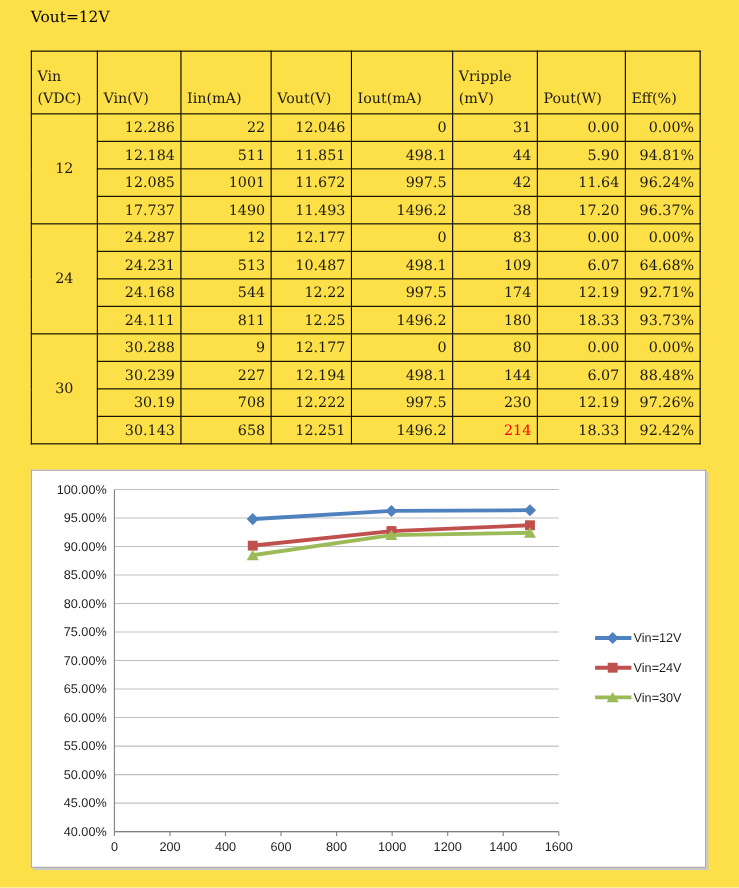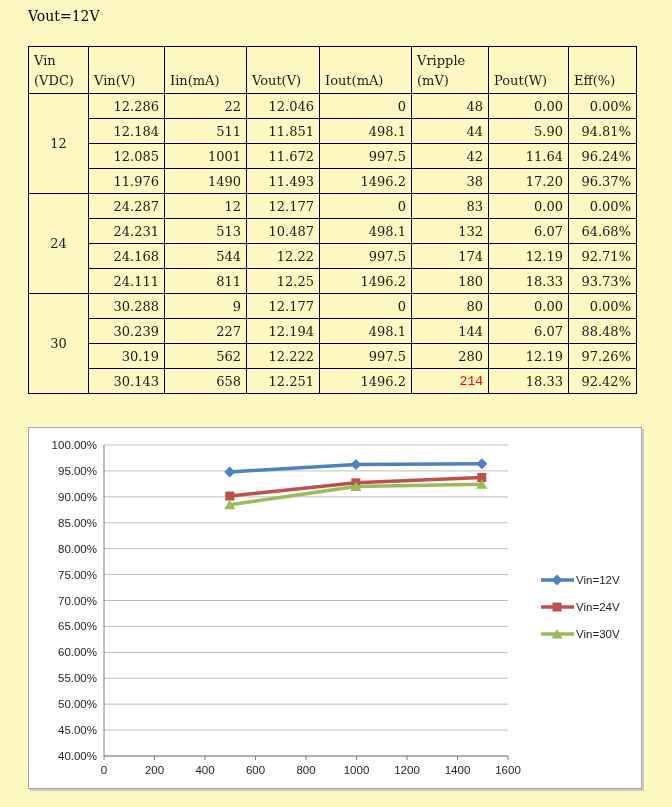--- a/index.html
+++ b/index.html
@@ -1,23 +1,23 @@
 <!DOCTYPE html>
 <html><head>
 <meta charset="utf-8">
 <style>
   html,body{margin:0;padding:0;background:#fff;}
-  .page{position:relative;width:672px;height:807px;background:#fef9c3;overflow:hidden;
+  .page{position:relative;width:672px;height:807px;background:#fde047;overflow:hidden;
         font-family:"DejaVu Serif","Liberation Serif",serif;}
   .doc-title{position:absolute;left:28px;top:8px;font-size:14px;color:#000;}
   table.data-table{position:absolute;left:28px;top:46px;border-collapse:collapse;
         table-layout:fixed;font-size:13px;color:#1a1a1a;}
   table.data-table th, table.data-table td{border:1px solid #000;overflow:hidden;}
   table.data-table th{font-weight:normal;text-align:left;vertical-align:bottom;
-        padding:0 5px 3px 5px;height:43px;white-space:pre-line;line-height:1.5;}
+        padding:10px 5px 3px 5px;height:43px;white-space:pre-line;line-height:1.5;}
   td.num-cell{text-align:right;padding:1px 5px;height:22px;}
   td.group-cell{text-align:center;vertical-align:middle;padding:1px 3px;}
   .chart-box{position:absolute;left:28px;top:427px;width:612px;height:360px;
         border:1px solid #a6a6a6;background:#fff;box-shadow:2px 2px 0 #c9c9c9;}
   .chart-box svg{display:block;width:610px;height:358px;}
   .tick{font-family:"Liberation Sans","DejaVu Sans",sans-serif;font-size:11.5px;fill:#1f1f1f;}
   .legend{font-family:"Liberation Sans","DejaVu Sans",sans-serif;font-size:11.5px;fill:#1f1f1f;}
 </style>
 </head>
 <body>
@@ -51,21 +51,21 @@
         <th>Eff(%)</th>
       </tr>
     </thead>
     <tbody id="table-body">
         <tr>
           <td rowspan="4" class="group-cell">12</td>
           <td class="num-cell">12.286</td>
           <td class="num-cell">22</td>
           <td class="num-cell">12.046</td>
           <td class="num-cell">0</td>
-          <td class="num-cell">48</td>
+          <td class="num-cell">31</td>
           <td class="num-cell">0.00</td>
           <td class="num-cell">0.00%</td>
         </tr>
         <tr>
           <td class="num-cell">12.184</td>
           <td class="num-cell">511</td>
           <td class="num-cell">11.851</td>
           <td class="num-cell">498.1</td>
           <td class="num-cell">44</td>
           <td class="num-cell">5.90</td>
@@ -74,21 +74,21 @@
         <tr>
           <td class="num-cell">12.085</td>
           <td class="num-cell">1001</td>
           <td class="num-cell">11.672</td>
           <td class="num-cell">997.5</td>
           <td class="num-cell">42</td>
           <td class="num-cell">11.64</td>
           <td class="num-cell">96.24%</td>
         </tr>
         <tr>
-          <td class="num-cell">11.976</td>
+          <td class="num-cell">17.737</td>
           <td class="num-cell">1490</td>
           <td class="num-cell">11.493</td>
           <td class="num-cell">1496.2</td>
           <td class="num-cell">38</td>
           <td class="num-cell">17.20</td>
           <td class="num-cell">96.37%</td>
         </tr>
         <tr>
           <td rowspan="4" class="group-cell">24</td>
           <td class="num-cell">24.287</td>
@@ -97,21 +97,21 @@
           <td class="num-cell">0</td>
           <td class="num-cell">83</td>
           <td class="num-cell">0.00</td>
           <td class="num-cell">0.00%</td>
         </tr>
         <tr>
           <td class="num-cell">24.231</td>
           <td class="num-cell">513</td>
           <td class="num-cell">10.487</td>
           <td class="num-cell">498.1</td>
-          <td class="num-cell">132</td>
+          <td class="num-cell">109</td>
           <td class="num-cell">6.07</td>
           <td class="num-cell">64.68%</td>
         </tr>
         <tr>
           <td class="num-cell">24.168</td>
           <td class="num-cell">544</td>
           <td class="num-cell">12.22</td>
           <td class="num-cell">997.5</td>
           <td class="num-cell">174</td>
           <td class="num-cell">12.19</td>
@@ -140,33 +140,33 @@
           <td class="num-cell">30.239</td>
           <td class="num-cell">227</td>
           <td class="num-cell">12.194</td>
           <td class="num-cell">498.1</td>
           <td class="num-cell">144</td>
           <td class="num-cell">6.07</td>
           <td class="num-cell">88.48%</td>
         </tr>
         <tr>
           <td class="num-cell">30.19</td>
-          <td class="num-cell">562</td>
+          <td class="num-cell">708</td>
           <td class="num-cell">12.222</td>
           <td class="num-cell">997.5</td>
-          <td class="num-cell">280</td>
+          <td class="num-cell">230</td>
           <td class="num-cell">12.19</td>
           <td class="num-cell">97.26%</td>
         </tr>
         <tr>
           <td class="num-cell">30.143</td>
           <td class="num-cell">658</td>
           <td class="num-cell">12.251</td>
           <td class="num-cell">1496.2</td>
-          <td class="num-cell" style="color: rgb(255, 0, 0); font-family: Liberation Mono, monospace;">214</td>
+          <td class="num-cell" style="color: rgb(255, 0, 0);">214</td>
           <td class="num-cell">18.33</td>
           <td class="num-cell">92.42%</td>
         </tr>
       </tbody>
   </table>
 
   <div class="chart-box">
     <svg id="chart-svg" xmlns="http://www.w3.org/2000/svg" viewBox="0 0 610 358">
         <line x1="75" y1="328" x2="479" y2="328" stroke="#BFBFBF" stroke-width="1"></line>
         <text x="68" y="332" text-anchor="end" class="tick">40.00%</text>

